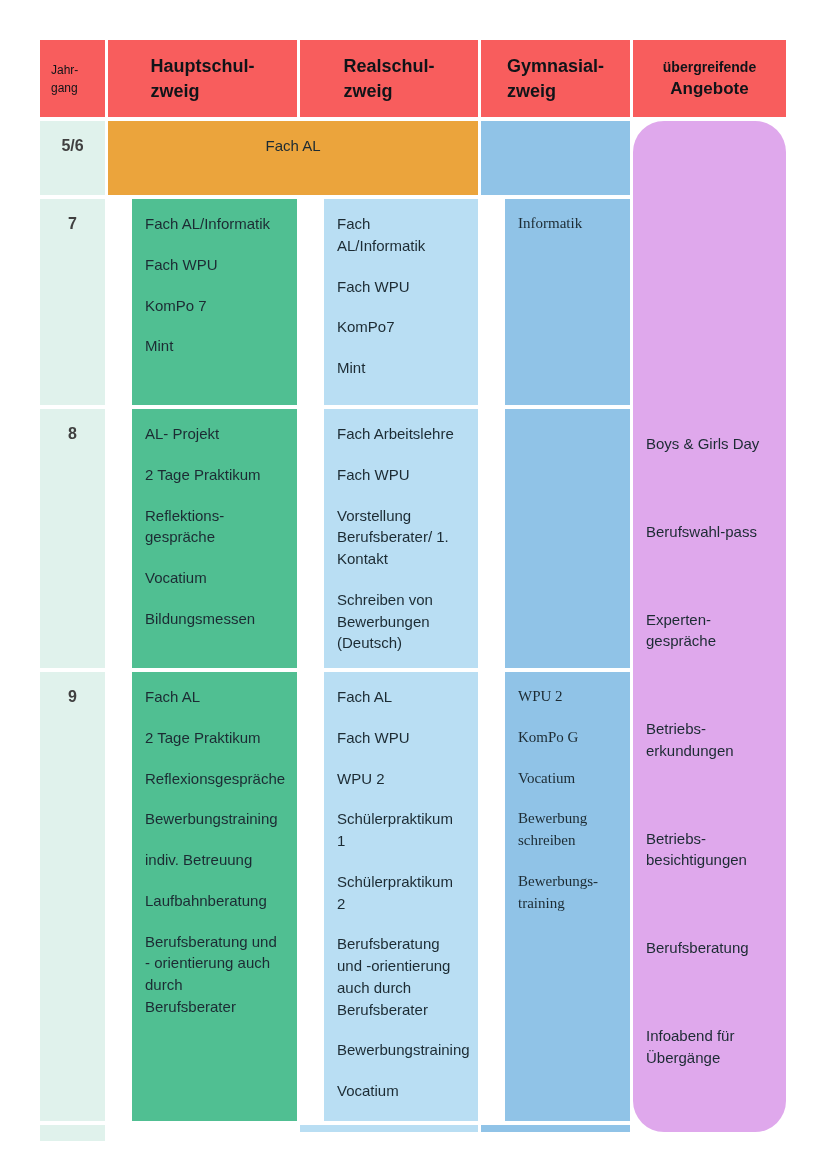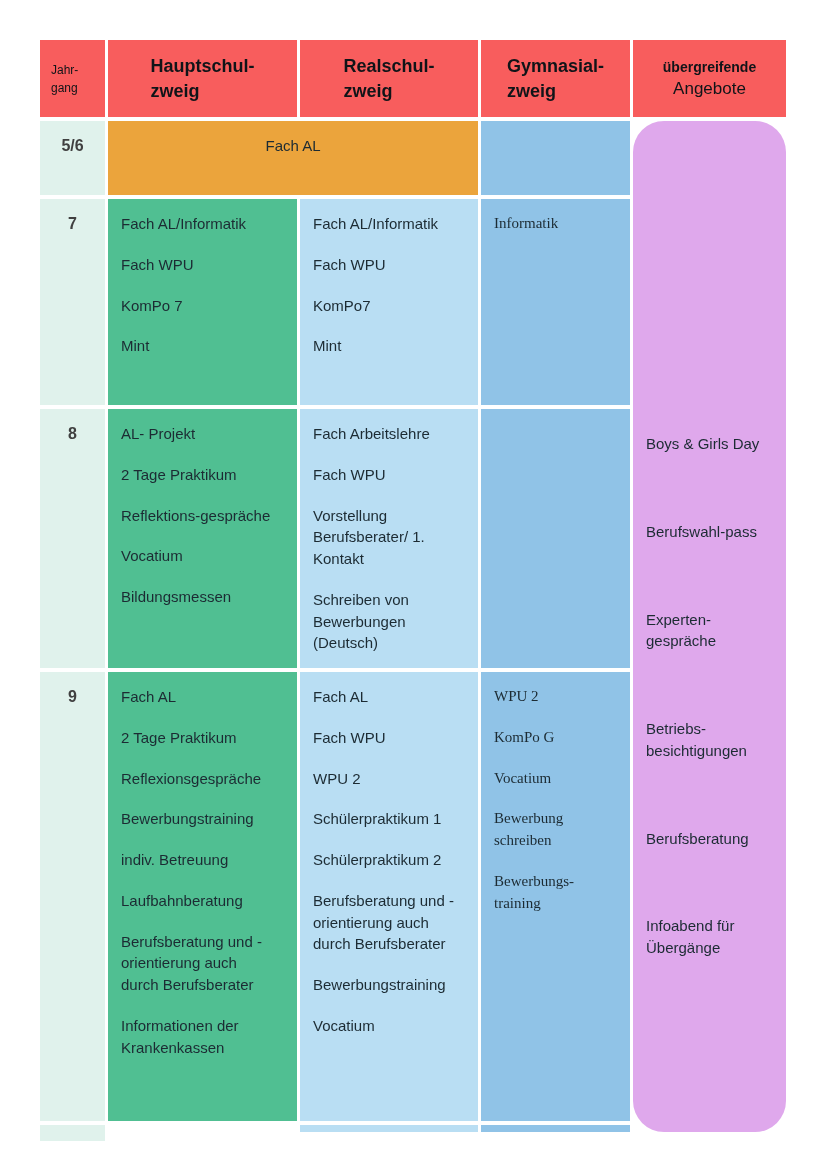--- a/index.html
+++ b/index.html
@@ -41,29 +41,29 @@
     font-weight:700;font-size:18px;line-height:1.35;
     color:var(--header-ink);
     white-space:pre-line;
   }
   .hdr-jahrgang{
     font-weight:400;font-size:12px;line-height:1.5;
     align-items:flex-start;text-align:left;
     padding-left:11px;
   }
   .hdr-ueber .line1{font-size:14px;font-weight:700;line-height:1.5;}
-  .hdr-ueber .line2{font-size:17px;font-weight:400;line-height:1.3;}
+  .hdr-ueber .line2{font-size:17px;font-weight:700;line-height:1.3;}
   
   .lbl{
     background:var(--mint);
     font-weight:700;font-size:16px;color:#404040;
     text-align:center;padding-top:16px;
   }
   
-  .content{padding:14px 20px 6px 13px;}
+  .content{padding:14px 20px 6px 13px;margin-left:24px;}
   .cell-item{font-size:15px;line-height:1.45;margin-bottom:19px;}
   .hs{background:var(--green);}
   .rs{background:var(--lightblue);}
   .gym{background:var(--medblue);font-family:Liberation Serif, serif;}
   .span-cell{
     background:var(--orange);
     grid-column:2/4;
     text-align:center;padding-top:16px;
     font-size:15px;
   }
@@ -100,20 +100,21 @@
     <div class="cell lbl c1 r2">5/6</div>
     <div class="cell span-cell r2">
       <span>Fach AL</span>
     </div>
     <div class="cell gym c4 r2"></div>
 
     <div class="cell sidebar">
         <div class="sidebar-item">Boys &amp; Girls Day</div>
         <div class="sidebar-item">Berufswahl-pass</div>
         <div class="sidebar-item">Experten-gespräche</div>
+        <div class="sidebar-item">Betriebs-erkundungen</div>
         <div class="sidebar-item">Betriebs-besichtigungen</div>
         <div class="sidebar-item">Berufsberatung</div>
         <div class="sidebar-item">Infoabend für Übergänge</div>
       </div>
 
     <div class="cell lbl c1 r3">7</div>
     <div class="cell hs content c2 r3">
         <div class="cell-item">Fach AL/Informatik</div>
         <div class="cell-item">Fach WPU</div>
         <div class="cell-item">KomPo 7</div>
@@ -147,21 +148,20 @@
 
     <div class="cell lbl c1 r5">9</div>
     <div class="cell hs content c2 r5">
         <div class="cell-item">Fach AL</div>
         <div class="cell-item">2 Tage Praktikum</div>
         <div class="cell-item">Reflexionsgespräche</div>
         <div class="cell-item">Bewerbungstraining</div>
         <div class="cell-item">indiv. Betreuung</div>
         <div class="cell-item">Laufbahnberatung</div>
         <div class="cell-item">Berufsberatung und - orientierung auch durch Berufsberater</div>
-        <div class="cell-item">Informationen der Krankenkassen</div>
       </div>
     <div class="cell rs content c3 r5">
         <div class="cell-item">Fach AL</div>
         <div class="cell-item">Fach WPU</div>
         <div class="cell-item">WPU 2</div>
         <div class="cell-item">Schülerpraktikum 1</div>
         <div class="cell-item">Schülerpraktikum 2</div>
         <div class="cell-item">Berufsberatung und -orientierung auch durch Berufsberater</div>
         <div class="cell-item">Bewerbungstraining</div>
         <div class="cell-item">Vocatium</div>

